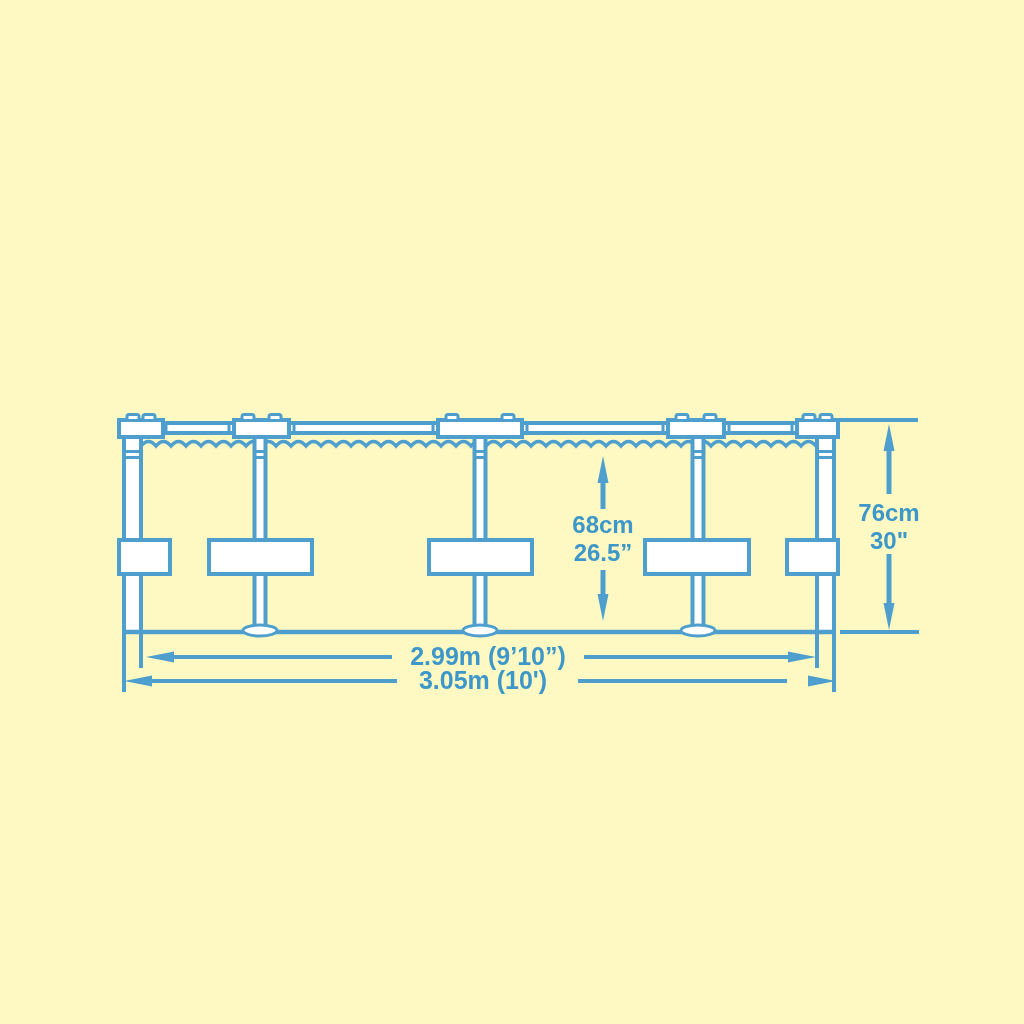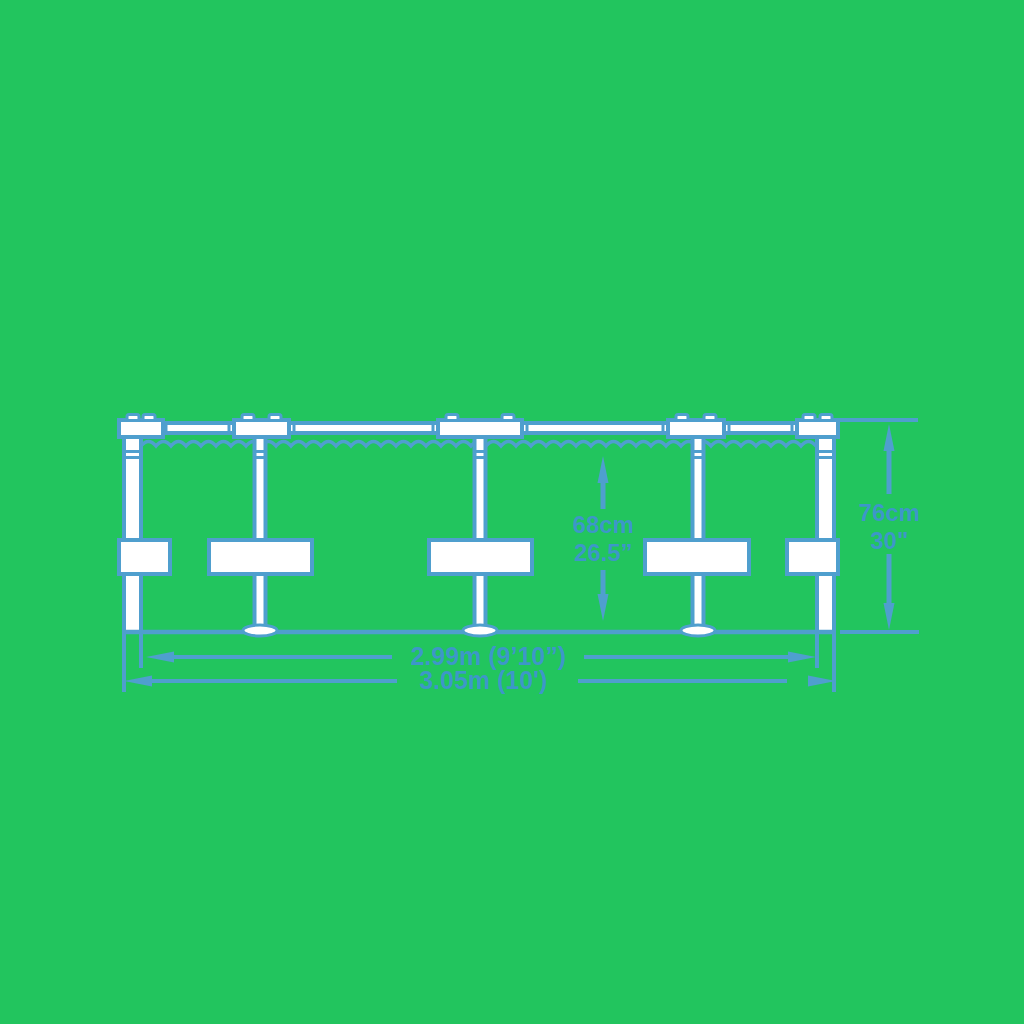--- a/index.html
+++ b/index.html
@@ -1,16 +1,16 @@
 <!DOCTYPE html>
 <html style="--line: #4F9FCE; --text: #3D97C9;"><head>
 <meta charset="utf-8">
 <style>
   html,body{margin:0;padding:0;background:#ffffff;}
-  .stage{width:1024px;height:1024px;position:relative;background:#22c55e;overflow:hidden;}
+  .stage{width:1024px;height:1024px;position:relative;background:#fef9c3;overflow:hidden;}
   svg{display:block;}
   .ln{stroke:var(--line,#4F9FCE);stroke-width:4;fill:none;stroke-linecap:butt;}
   .thin{stroke-width:3;}
   .shape{fill:#ffffff;stroke:var(--line,#4F9FCE);stroke-width:4;}
   .shape3{fill:#ffffff;stroke:var(--line,#4F9FCE);stroke-width:3;}
   .mask{fill:#ffffff;stroke:none;}
   .solid{fill:var(--line,#4F9FCE);stroke:none;}
   .dimtxt{fill:var(--text,#3D97C9);font-family:"Liberation Sans",sans-serif;font-weight:bold;text-anchor:middle;}
 </style>
 </head>

